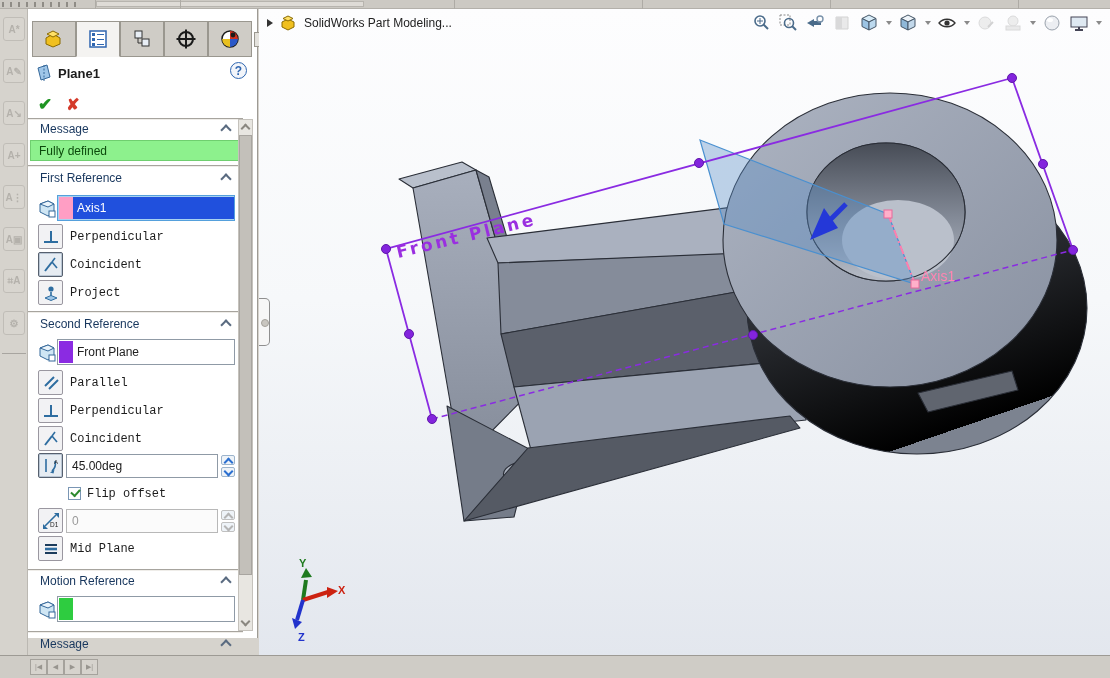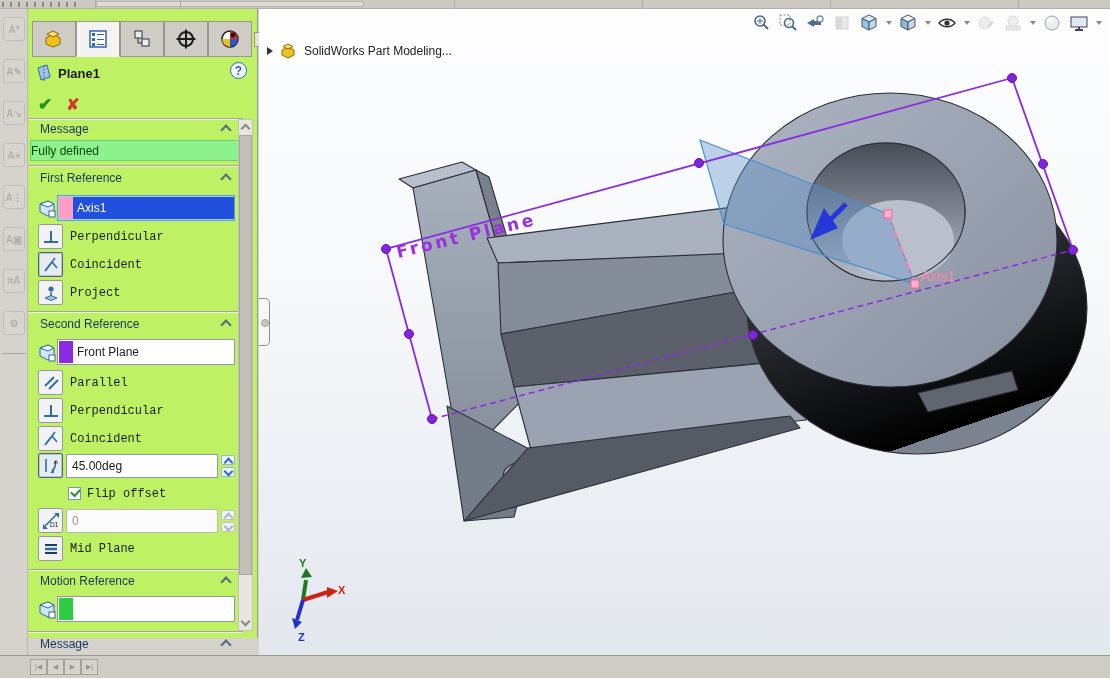--- a/index.html
+++ b/index.html
@@ -14,21 +14,21 @@
   .top-strip .slot { position:absolute; left:96px; top:1px; width:268px; height:6px; background:#dedbd6; border:1px solid #b7b4ae; }
   .top-strip .tick { position:absolute; top:0; width:1px; height:9px; background:#aeaba5; }
 
   
   .left-rail { position:absolute; left:0; top:9px; width:28px; bottom:23px; background:#d6d3cd; border-right:1px solid #bbb8b2; }
   .rail-icon { position:absolute; left:3px; width:22px; height:24px; border:1px solid #b9b6b0; border-radius:3px;
     color:#a9a6a0; font-size:10px; font-weight:bold; display:flex; align-items:center; justify-content:center; background:#d9d6d0; opacity:.75; }
   .rail-sep { position:absolute; left:2px; width:24px; height:1px; background:#a8a5a0; }
 
   
-  .pm { position:absolute; left:28px; top:9px; width:230px; bottom:40px; background:#bef264; border-right:1px solid #9d9a94; }
+  .pm { position:absolute; left:28px; top:9px; width:230px; bottom:40px; background:#ffffff; border-right:1px solid #9d9a94; }
   .pm-tabs { position:absolute; top:12px; left:4px; height:37px; display:flex; }
   .pm-tab { width:44px; height:36px; border:1px solid #9a978f; border-bottom:1px solid #9a978f; background:#cfccc6;
     display:flex; align-items:center; justify-content:center; }
   .pm-tab.active { background:#f4f3f1; border-bottom-color:#f4f3f1; }
   .tab-arrows { display:flex; flex-direction:column; justify-content:center; gap:2px; margin-left:2px; }
   .tab-arrow { width:16px; height:15px; border:1px solid #9a978f; background:#e4e2dd; font-size:8px; color:#333;
     display:flex; align-items:center; justify-content:center; }
 
   .pm-title { position:absolute; top:53px; left:8px; right:8px; height:22px; display:flex; align-items:center; gap:6px; }
   .pm-title .t { font-size:13px; font-weight:bold; color:#1c1c1c; }
@@ -38,21 +38,21 @@
   .ok-btn { color:#1f9422; font-size:17px; font-weight:bold; }
   .cancel-btn { color:#d43a2a; font-size:16px; font-weight:bold; }
 
   .sep { position:absolute; left:0; right:14px; height:2px; border-top:1px solid #a7a49e; border-bottom:1px solid #efede9; }
   .sec-head { position:absolute; left:12px; right:30px; height:16px; font-weight:normal; color:#17365d; font-size:12px; }
   .chev { position:absolute; width:8px; height:8px; }
   .chev::before { content:""; position:absolute; left:0; top:2px; width:6px; height:6px;
     border-left:2px solid #5a6b80; border-top:2px solid #5a6b80; transform:rotate(45deg); }
 
   .msg-bar { position:absolute; top:131px; left:2px; width:210px; height:21px; background:#8df18d; border:1px solid #6fcf6f;
-    color:#0c4a0c; display:flex; align-items:center; }
+    color:#0c4a0c; display:flex; align-items:center; padding-left:8px; }
 
   .icon-box { position:absolute; width:25px; height:25px; border:1px solid #9a97a0; background:#f2f2f4; border-radius:2px;
     display:flex; align-items:center; justify-content:center; }
   .icon-box.pressed { border:1px solid #56606e; background:#e6ecf2; box-shadow:inset 0 0 0 1px #b9c6d4; }
   .icon-box.noborder { border-color:transparent; background:transparent; }
   .row-label { position:absolute; left:42px; height:25px; display:flex; align-items:center; color:#1c1c1c;font-family:Liberation Mono, monospace; }
 
   .selbox { position:absolute; left:29px; width:178px; height:26px; background:#fff; border:1px solid #8f9aa6; display:flex; align-items:center; }
   .selbox.focused { border:1px solid #55a0dc; box-shadow:0 0 0 1px #a8d2f0 inset; }
   .swatch { width:14px; height:22px; margin-left:1px; }
@@ -79,21 +79,21 @@
   .pm-scroll .sb-up { top:0; } .pm-scroll .sb-dn { bottom:0; }
   .sb-up::after, .sb-dn::after { content:""; position:absolute; left:3px; width:5px; height:5px; border-left:2px solid #8a8780; border-top:2px solid #8a8780; }
   .sb-up::after { top:5px; transform:rotate(45deg); }
   .sb-dn::after { top:2px; transform:rotate(225deg); }
   .sb-thumb { position:absolute; left:0; top:15px; width:13px; height:440px; background:#c3c0ba; border:1px solid #a8a5a0; }
 
   
   .viewport { position:absolute; left:259px; top:9px; right:0; bottom:23px;
     background:linear-gradient(180deg,#fdfdfe 0%, #f6f8fa 45%, #e3e7ee 100%); overflow:hidden; }
   .vp-svg { position:absolute; left:0; top:0; width:100%; height:100%; }
-  .breadcrumb { position:absolute; left:8px; top:3px; height:22px; display:flex; align-items:center; gap:7px; color:#222;margin-top:28px; }
+  .breadcrumb { position:absolute; left:8px; top:3px; height:22px; display:flex; align-items:center; gap:7px; color:#222; }
   .bc-arrow { width:0; height:0; border-left:6px solid #333; border-top:4px solid transparent; border-bottom:4px solid transparent; }
   .hud { position:absolute; top:1px; right:8px; height:26px; display:flex; align-items:center; gap:5px; }
   .hud .ic { width:22px; height:22px; display:flex; align-items:center; justify-content:center; }
   .hud .grayed { opacity:.42; }
   .dd { width:0; height:0; border-top:4px solid #8a8a8a; border-left:3.5px solid transparent; border-right:3.5px solid transparent; margin-left:1px; }
   .collapse-tab { position:absolute; left:-1px; top:289px; width:12px; height:48px; background:#f7f7f7; border:1px solid #8f8f8f;
     border-left:none; border-radius:0 5px 5px 0; }
   .collapse-tab::after { content:""; position:absolute; left:3px; top:20px; width:6px; height:6px; border-radius:50%; background:#c9c6c0; border:1px solid #a5a29c; }
 
   

